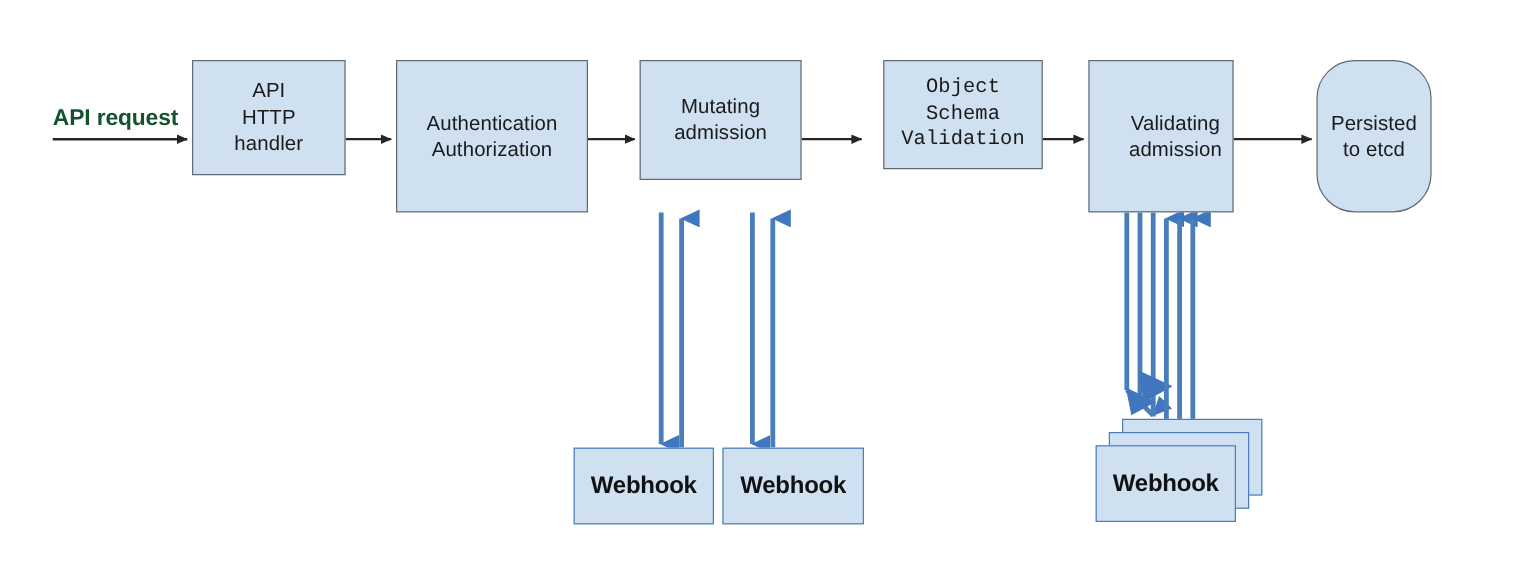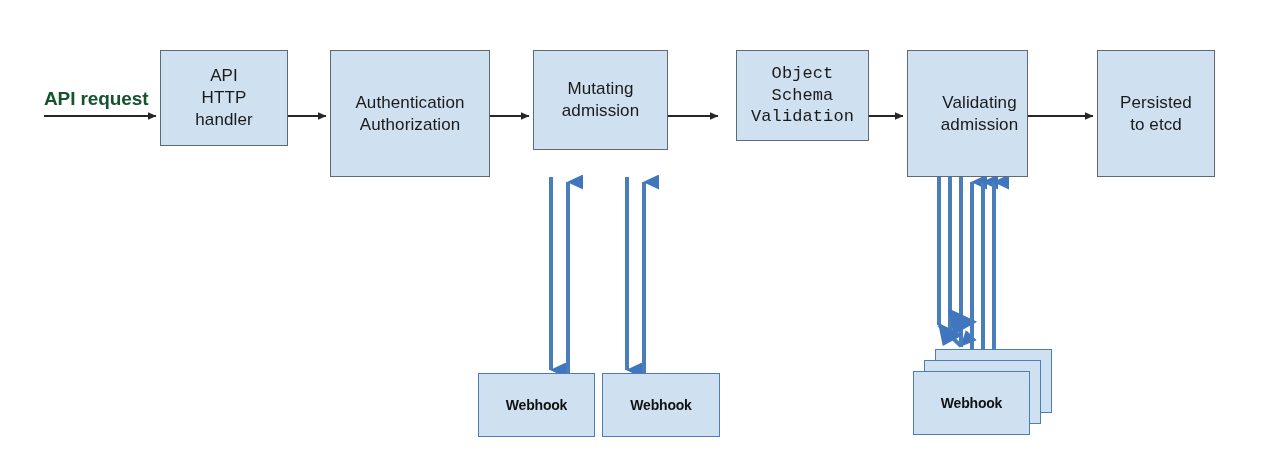--- a/index.html
+++ b/index.html
@@ -47,21 +47,21 @@
     position: absolute;
     box-sizing: border-box;
     background: #cfe0f0;
     border: 1.7px solid #4a7ebb;
     display: flex;
     align-items: center;
     justify-content: center;
     text-align: center;
     color: #111111;
     font-family: "Liberation Sans", sans-serif;
-    font-size: 14px;
+    font-size: 20px;
     font-weight: 600;
     letter-spacing: -0.2px;
   }
   .webhook-ghost {
     position: absolute;
     box-sizing: border-box;
     background: #cfe0f0;
     border: 1.7px solid #4a7ebb;
   }
   .entry-label {
@@ -157,21 +157,21 @@
     <span class="label-lines">Object
 Schema
 Validation</span>
   </div>
 
   <div class="node" style="left:907px; top:50px; width:121px; height:127px;padding-left:24px;">
     <span class="label-lines">Validating
 admission</span>
   </div>
 
-  <div class="node" style="left:1097px; top:50px; width:118px; height:127px;">
+  <div class="node" style="left:1097px; top:50px; width:96px; height:127px;border-radius:32px;">
     <span class="label-lines">Persisted
 to etcd</span>
   </div>
 
   <div class="webhook" style="left:478px; top:373px; width:117px; height:64px;">
     <span>Webhook</span>
   </div>
 
   <div class="webhook" style="left:602px; top:373px; width:118px; height:64px;">
     <span>Webhook</span>

